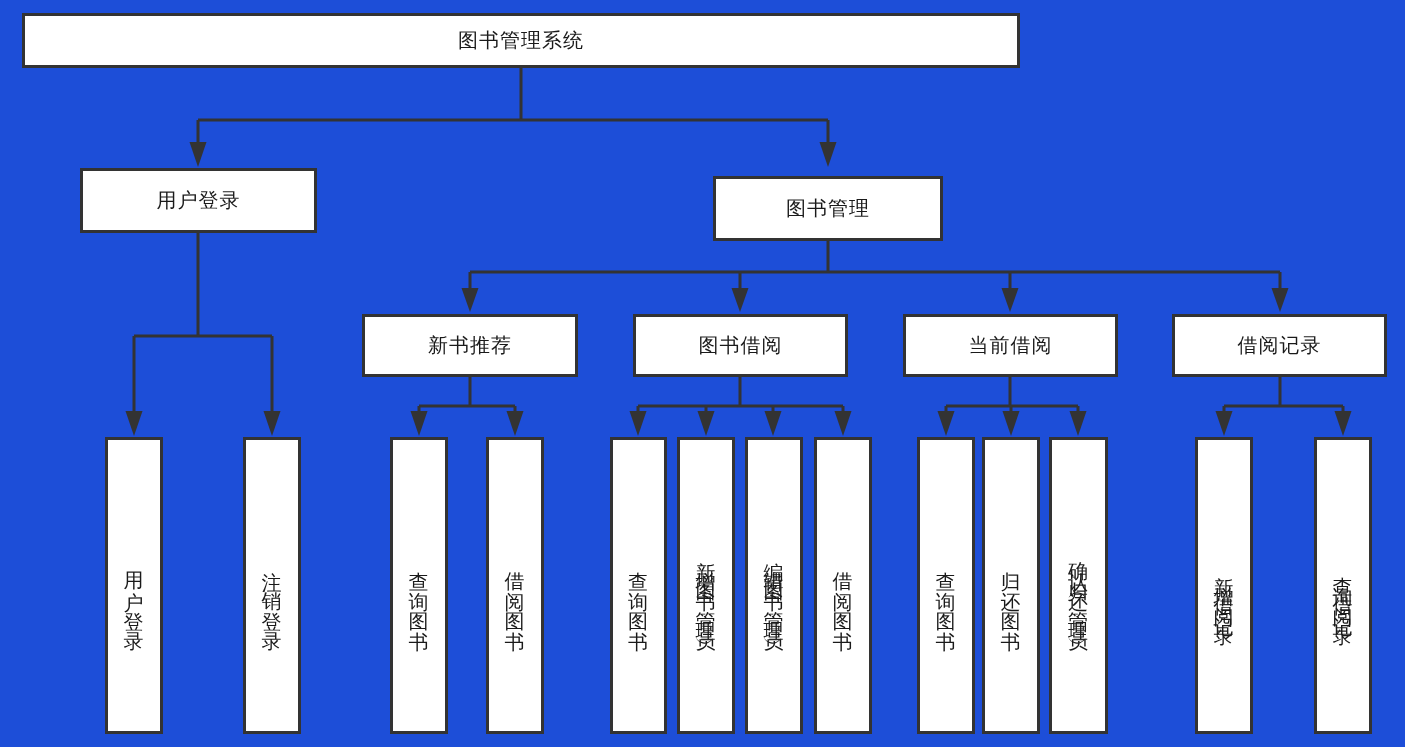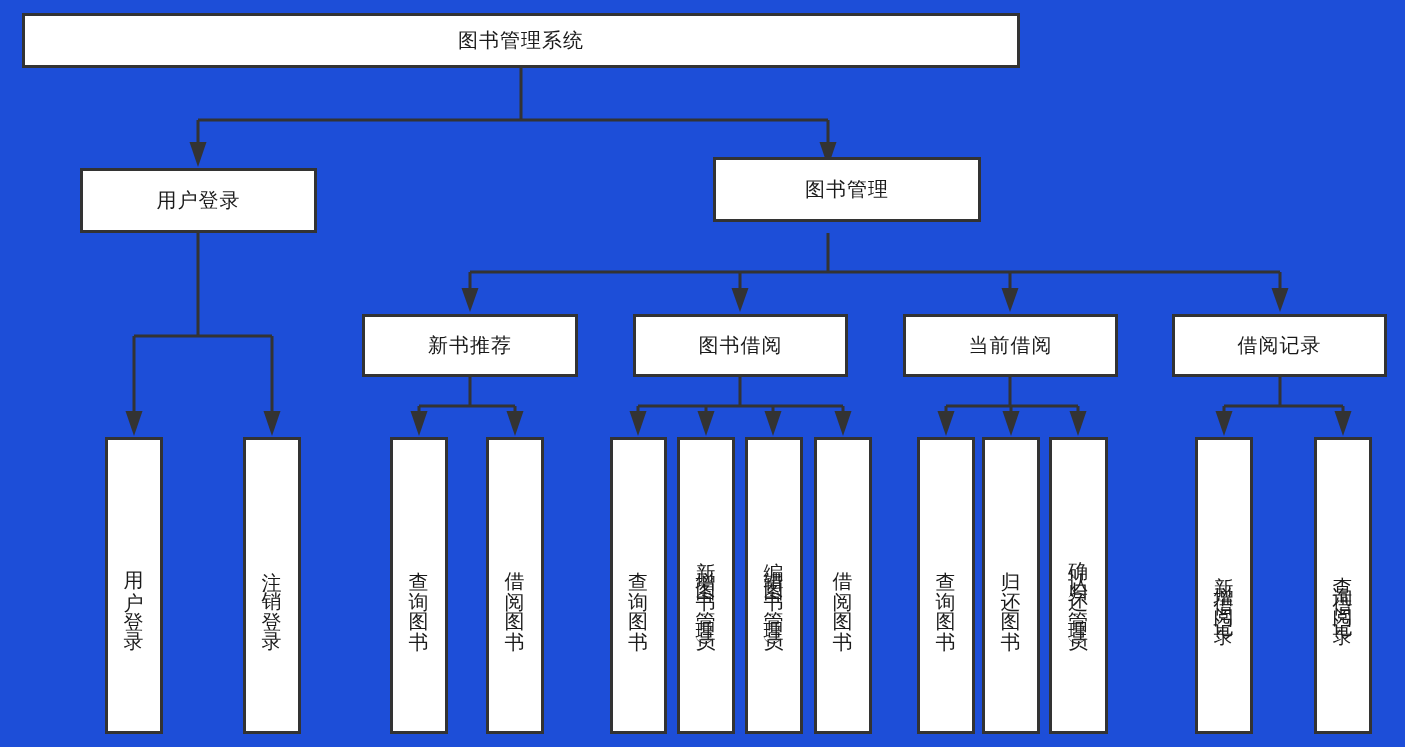--- a/index.html
+++ b/index.html
@@ -128,21 +128,21 @@
     </g>
   </svg>
 
   <div class="node hbox" style="left:22px; top:13px; width:998px; height:55px;">
     <span>图书管理系统</span>
   </div>
 
   <div class="node hbox" style="left:80px; top:168px; width:237px; height:65px;">
     <span>用户登录</span>
   </div>
-  <div class="node hbox" style="left:713px; top:157px; width:268px; height:65px;">
+  <div class="node hbox" style="left:713px; top:176px; width:230px; height:65px;">
     <span>图书管理</span>
   </div>
 
   <div class="node hbox" style="left:633px; top:314px; width:215px; height:63px;">
     <span>图书借阅</span>
   </div>
   <div class="node hbox" style="left:362px; top:314px; width:216px; height:63px;">
     <span>新书推荐</span>
   </div>
   <div class="node hbox" style="left:1172px; top:314px; width:215px; height:63px;">

